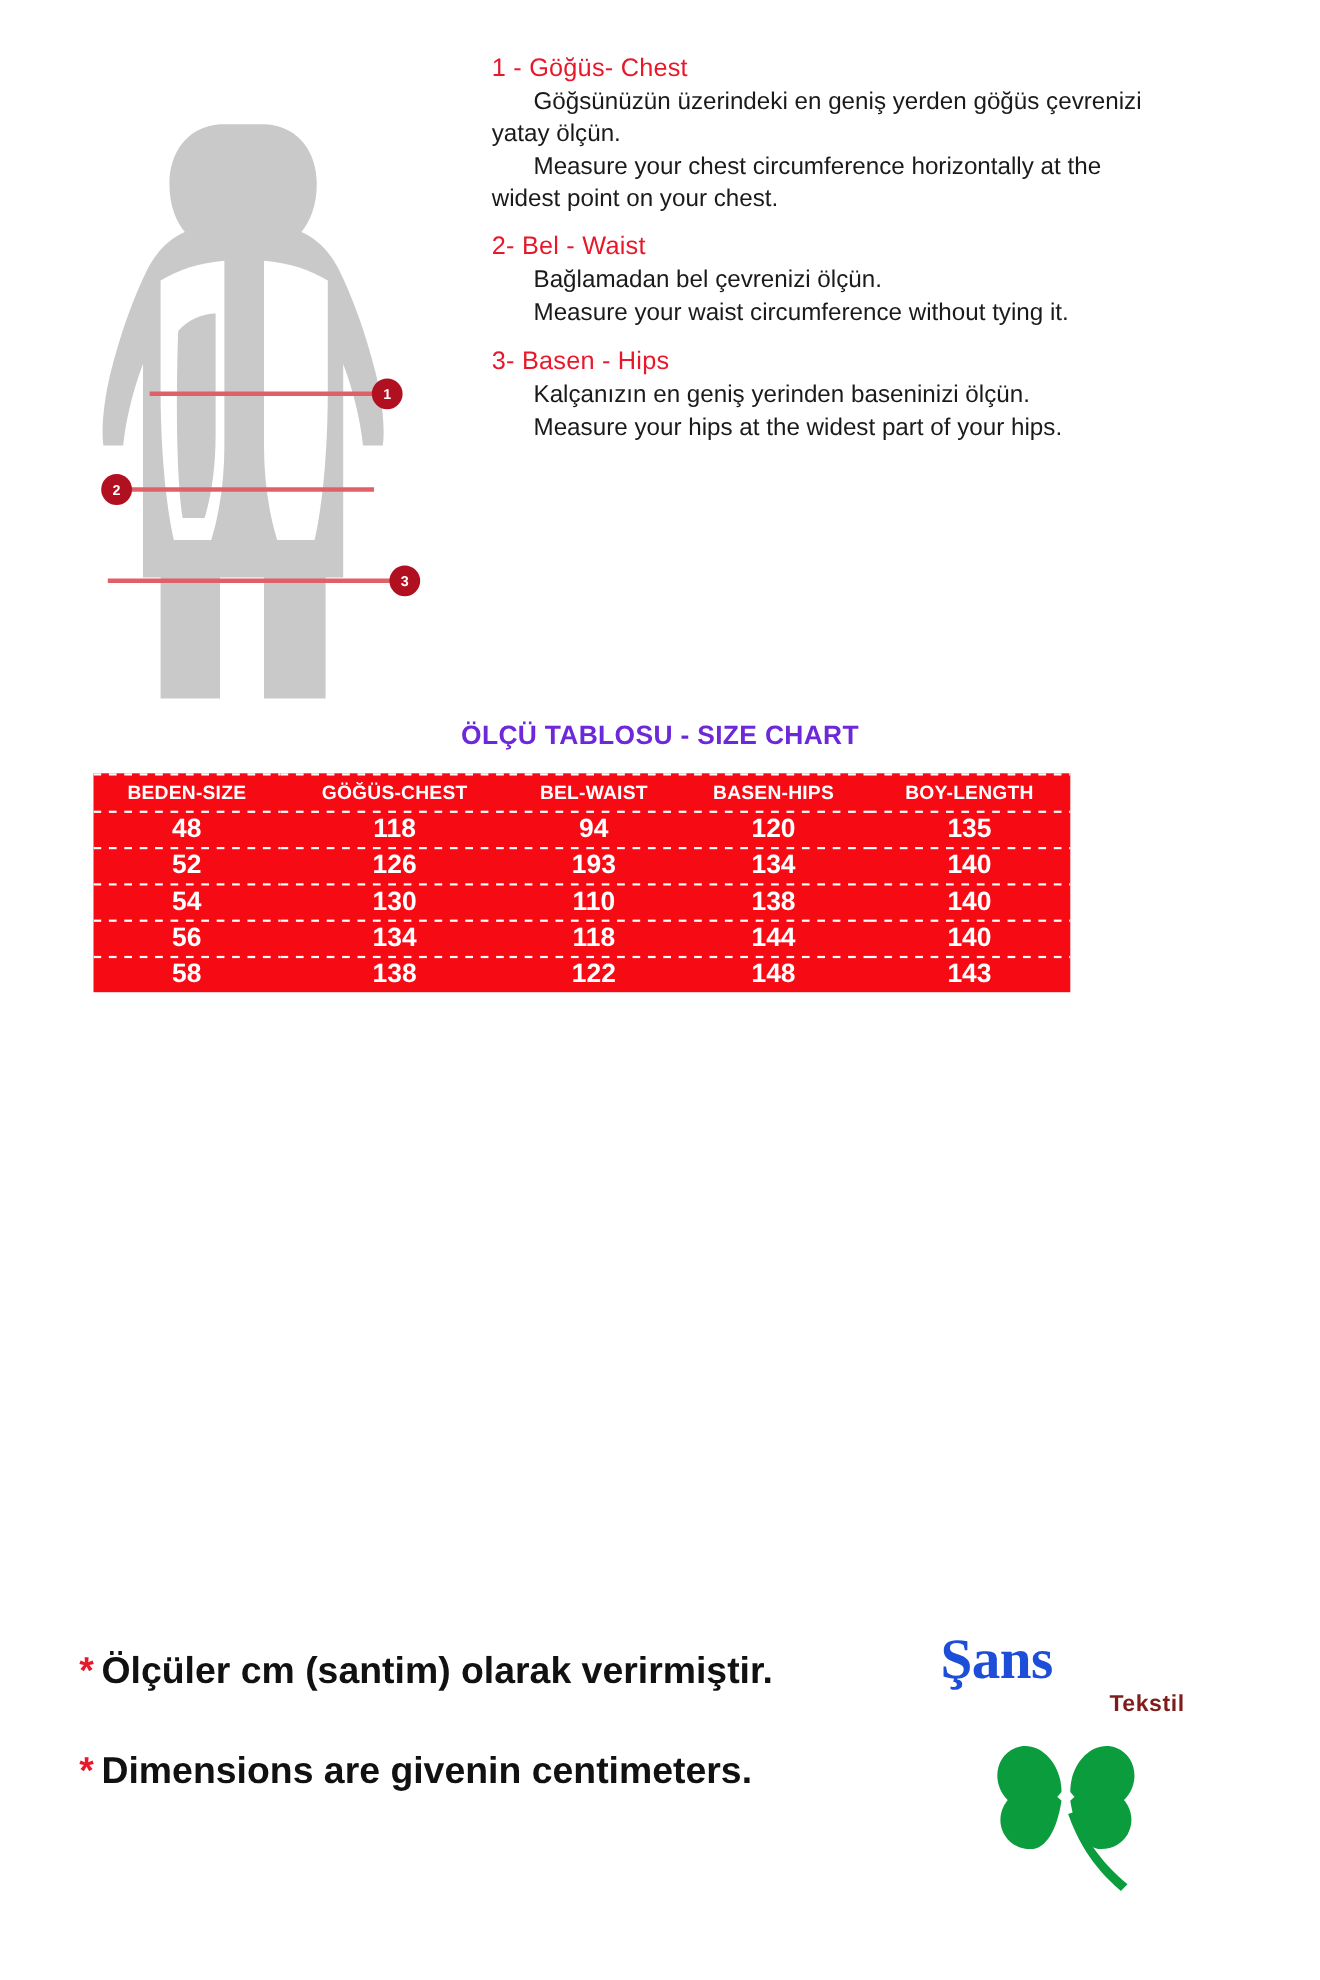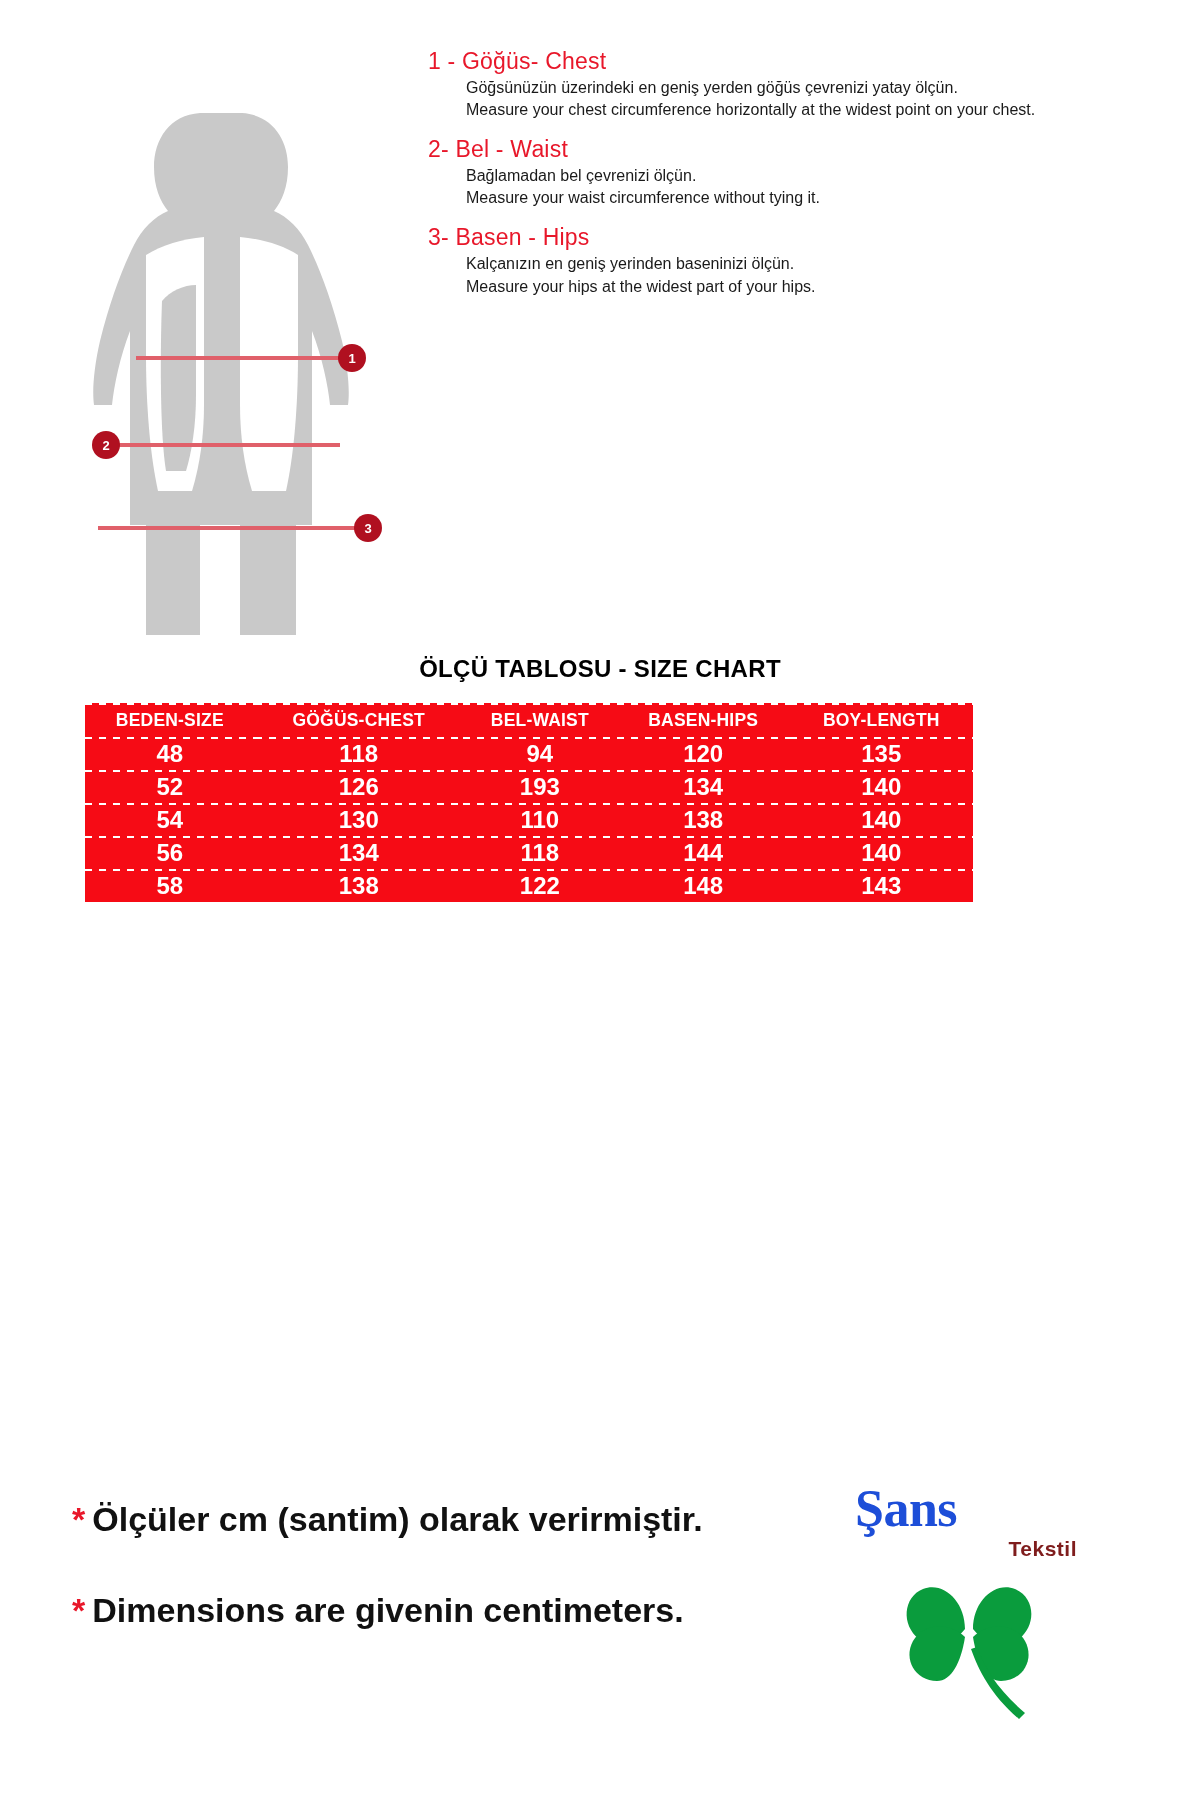--- a/index.html
+++ b/index.html
@@ -22,49 +22,49 @@
     left: 50px;
     top: 105px;
     width: 400px;
     height: 540px;
   }
   .figure-wrap svg { display: block; }
 
   
   .instructions {
     position: absolute;
-    left: 428px;
+    left: 447px;
     top: 48px;
     width: 620px;
   }
   .inst-head {
     color: #e8172a;
     font-size: 23px;
     font-weight: 400;
     margin: 0 0 2px 0;
     letter-spacing: 0.2px;
   }
   .inst-block { margin-bottom: 16px; }
   .inst-line {
-    font-size: 16px;
+    font-size: 22px;
     color: #1a1a1a;
     line-height: 1.32;
     margin: 0;
     text-indent: 38px;
   }
   .inst-line.second { margin-top: 1px; }
 
   
   .table-title {
     position: absolute;
     top: 655px;
     left: 0;
     width: 1200px;
     text-align: center;
-    color: #000000;
+    color: #6d28d9;
     font-size: 24px;
     font-weight: bold;
     letter-spacing: 0.3px;
   }
 
   .chart {
     position: absolute;
     left: 85px;
     top: 703px;
     width: 888px;

